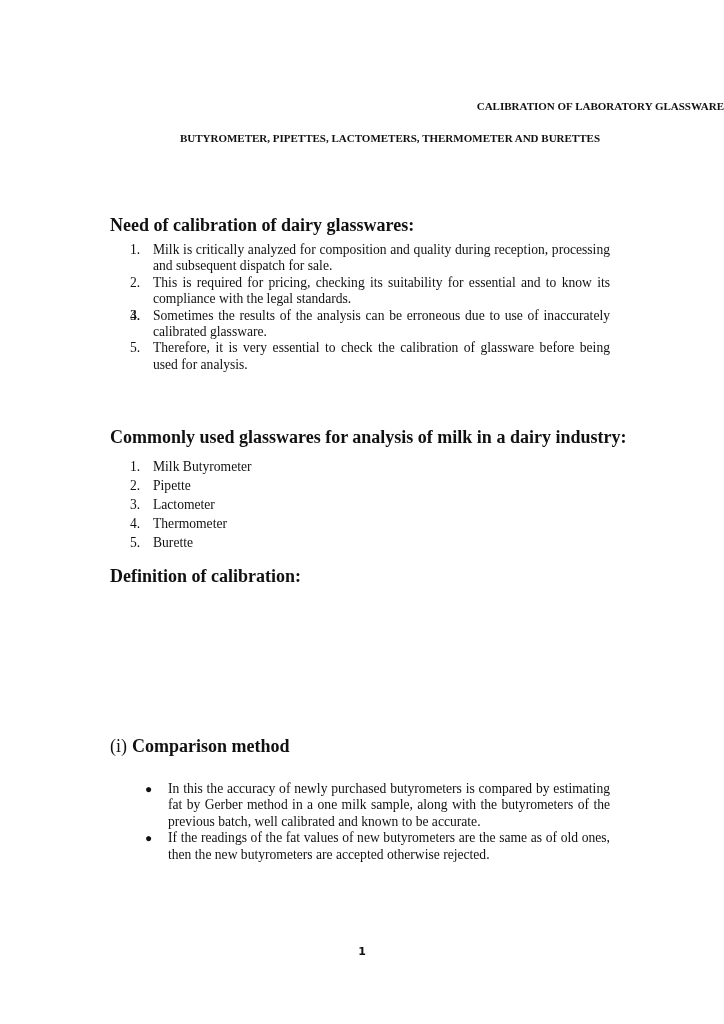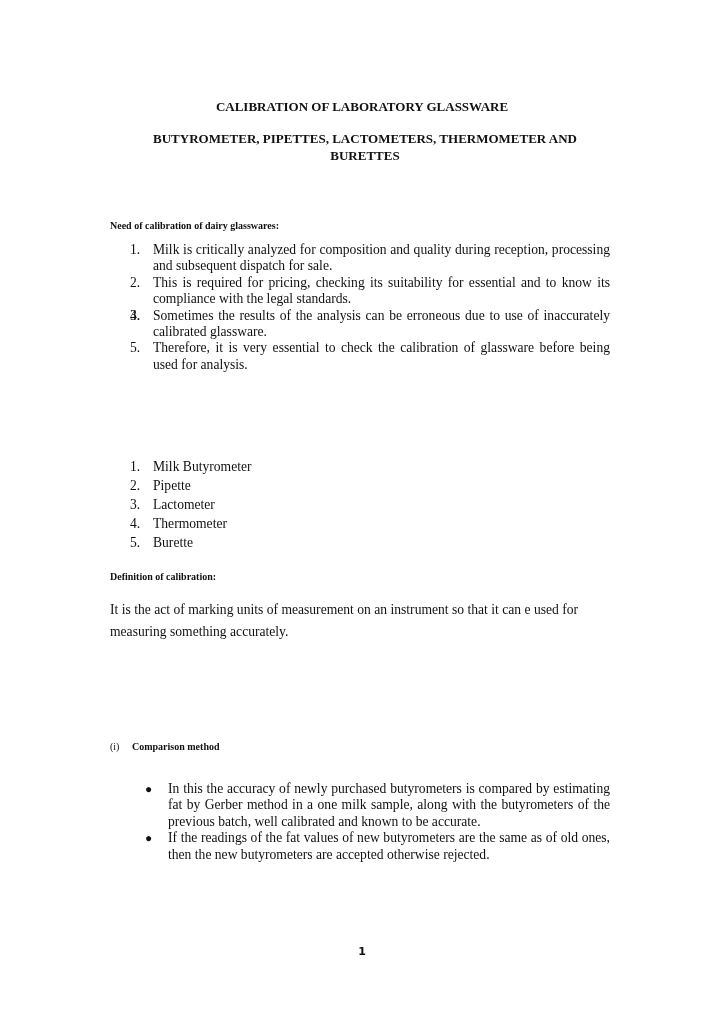--- a/index.html
+++ b/index.html
@@ -3,27 +3,27 @@
 <meta charset="utf-8">
 <style>
   html, body { margin: 0; padding: 0; background: #ffffff; }
   body {
     width: 724px; height: 1024px; position: relative; overflow: hidden;
     font-family: "Liberation Serif", "DejaVu Serif", serif;
     color: #111111; font-size: 13.6px;
   }
   .page { position: absolute; left: 0; top: 0; width: 724px; height: 1024px; }
   .title {
-    position: absolute; left: 0; width: 724px; text-align: center;
-    font-weight: bold; font-size: 13px; line-height: 17px;
+    position: absolute; left: 0; width: 724px; text-align: right;
+    font-weight: bold; font-size: 11px; line-height: 17px;
   }
   .t1 { top: 98px; }
   .t2 { top: 130px; left: 130px; width: 470px; }
   .heading {
-    position: absolute; left: 110px; font-weight: bold; font-size: 10px; line-height: 17px;
+    position: absolute; left: 110px; font-weight: bold; font-size: 18px; line-height: 17px;
   }
   .olist { position: absolute; left: 130px; width: 480px; margin: 0; padding: 0; list-style: none; }
   .olist li { position: relative; padding-left: 23px; line-height: 16.4px; }
   .olist li .num { position: absolute; left: 0; top: 0; }
   .just { text-align: justify; }
   .para { position: absolute; left: 110px; width: 510px; line-height: 22px; }
   .ulist { position: absolute; left: 145px; width: 465px; margin: 0; padding: 0; list-style: none; }
   .ulist li { position: relative; padding-left: 23px; line-height: 16.4px; text-align: justify; }
   .ulist li .bullet { position: absolute; left: 0; top: 0; font-size: 12px; }
   .pagenum {
@@ -41,30 +41,30 @@
 
   <div class="heading" style="top:217px;">Need of calibration of dairy glasswares:</div>
   <ol class="olist just" style="top:242px;">
     <li><span class="num">1.</span><span>Milk is critically analyzed for composition and quality during reception, processing and subsequent dispatch for sale.</span></li>
     <li><span class="num">2.</span><span>This is required for pricing, checking its suitability for essential and to know its compliance with the legal standards.</span></li>
     <li><span class="num">3.</span></li>
     <li><span class="num">4.</span><span>Sometimes the results of the analysis can be erroneous due to use of inaccurately calibrated glassware.</span></li>
     <li><span class="num">5.</span><span>Therefore, it is very essential to check the calibration of glassware before being used for analysis.</span></li>
   </ol>
 
+  <div class="heading" style="top:429px;">Commonly used glasswares for analysis of milk in a dairy industry:</div>
   <ol class="olist" style="top:457px;">
     <li style="line-height:19px;"><span class="num">1.</span><span>Milk Butyrometer</span></li>
     <li style="line-height:19px;"><span class="num">2.</span><span>Pipette</span></li>
     <li style="line-height:19px;"><span class="num">3.</span><span>Lactometer</span></li>
     <li style="line-height:19px;"><span class="num">4.</span><span>Thermometer</span></li>
     <li style="line-height:19px;"><span class="num">5.</span><span>Burette</span></li>
   </ol>
 
   <div class="heading" style="top:568px;">Definition of calibration:</div>
-  <div class="para" style="top:599px; width:500px;">It is the act of marking units of measurement on an instrument so that it can e used for measuring something accurately.</div>
 
 
 
   <div class="heading" style="top:738px;">
     <span style="display:inline-block;width:22px;font-weight:normal;">(i)</span><span>Comparison method</span>
   </div>
 
 
   <ul class="ulist" style="top:781px;">
     <li><span class="bullet">●</span><span>In this the accuracy of newly purchased butyrometers is compared by estimating fat by Gerber method in a one milk sample, along with the butyrometers of the previous batch, well calibrated and known to be accurate.</span></li>

